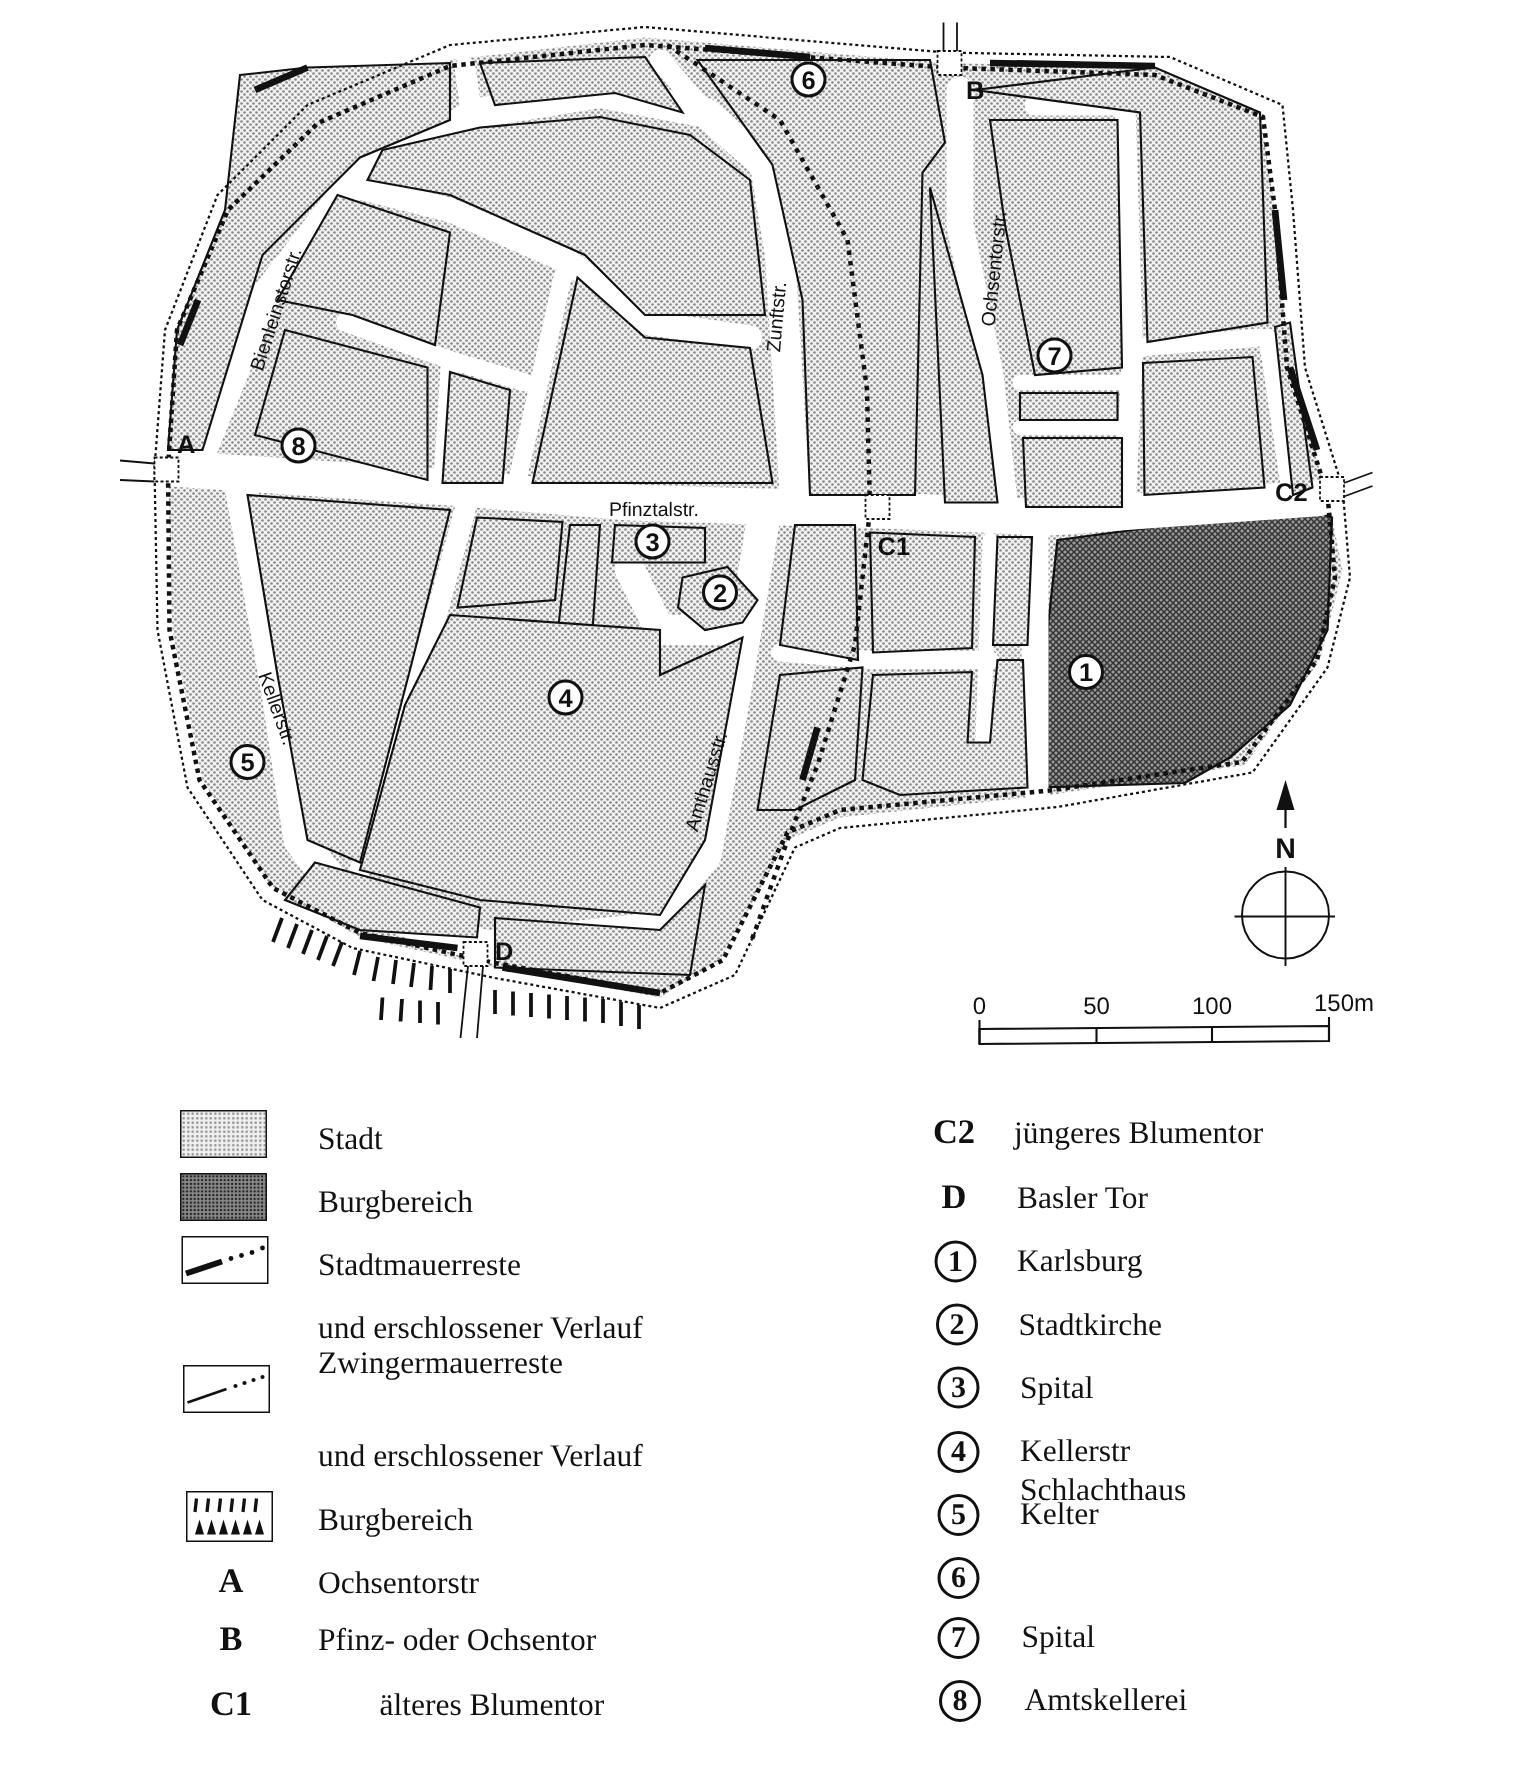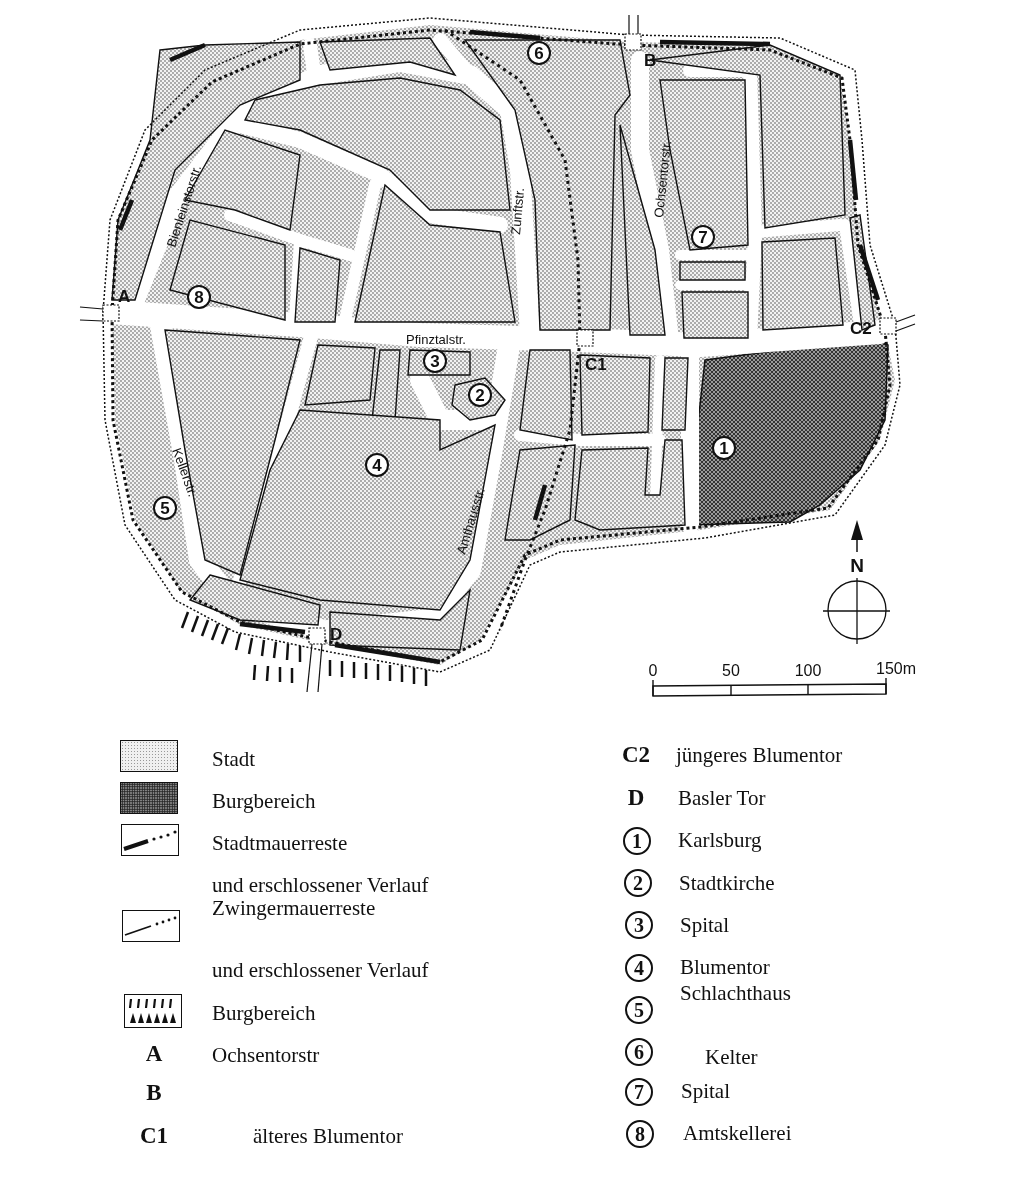--- a/index.html
+++ b/index.html
@@ -287,44 +287,45 @@
           <polygon points="45,28 48,18 51,28"></polygon>
       </g>
     </svg>
   </div>
   <span class="legend-text" style="position:absolute;left:212px;top:1001px;">Burgbereich</span>
 
   <span class="legend-key" style="left:124px;top:1041px;">A</span>
   <span class="legend-text" style="position:absolute;left:212px;top:1043px;">Ochsentorstr</span>
 
   <span class="legend-key" style="left:124px;top:1080px;">B</span>
+  <span class="legend-text" style="position:absolute;left:212px;top:1081px;">Pfinz- oder Ochsentor</span>
 
   <span class="legend-key" style="left:124px;top:1123px;">C1</span>
   <span class="legend-text" style="position:absolute;left:212px;top:1124px;margin-left:41px;">älteres Blumentor</span>
 
   <span class="legend-key" style="left:606px;top:742px;">C2</span>
   <span class="legend-text" style="position:absolute;left:676px;top:743px;">jüngeres Blumentor</span>
 
   <span class="legend-key" style="left:606px;top:785px;">D</span>
   <span class="legend-text" style="position:absolute;left:678px;top:786px;">Basler Tor</span>
 
   <span class="legend-circle" style="left:623px;top:827px;">1</span>
   <span class="legend-text" style="position:absolute;left:678px;top:828px;">Karlsburg</span>
 
   <span class="legend-circle" style="left:624px;top:869px;">2</span>
   <span class="legend-text" style="position:absolute;left:679px;top:871px;">Stadtkirche</span>
 
   <span class="legend-circle" style="left:625px;top:911px;">3</span>
   <span class="legend-text" style="position:absolute;left:680px;top:913px;">Spital</span>
 
   <span class="legend-circle" style="left:625px;top:954px;">4</span>
-  <span class="legend-text" style="position:absolute;left:680px;top:955px;">Blumentor</span>
+  <span class="legend-text" style="position:absolute;left:680px;top:955px;">Kellerstr</span>
 
   <span class="legend-circle" style="left:625px;top:996px;">5</span>
-  <span class="legend-text" style="position:absolute;left:705px;top:997px;margin-top:48px;">Kelter</span>
+  <span class="legend-text" style="position:absolute;left:680px;top:997px;">Kelter</span>
 
   <span class="legend-circle" style="left:625px;top:1038px;">6</span>
   <span class="legend-text" style="position:absolute;left:680px;top:981px;">Schlachthaus</span>
 
   <span class="legend-circle" style="left:625px;top:1078px;">7</span>
   <span class="legend-text" style="position:absolute;left:681px;top:1079px;text-align:right;">Spital</span>
 
   <span class="legend-circle" style="left:626px;top:1120px;">8</span>
   <span class="legend-text" style="position:absolute;left:683px;top:1121px;">Amtskellerei</span>
 </div>

